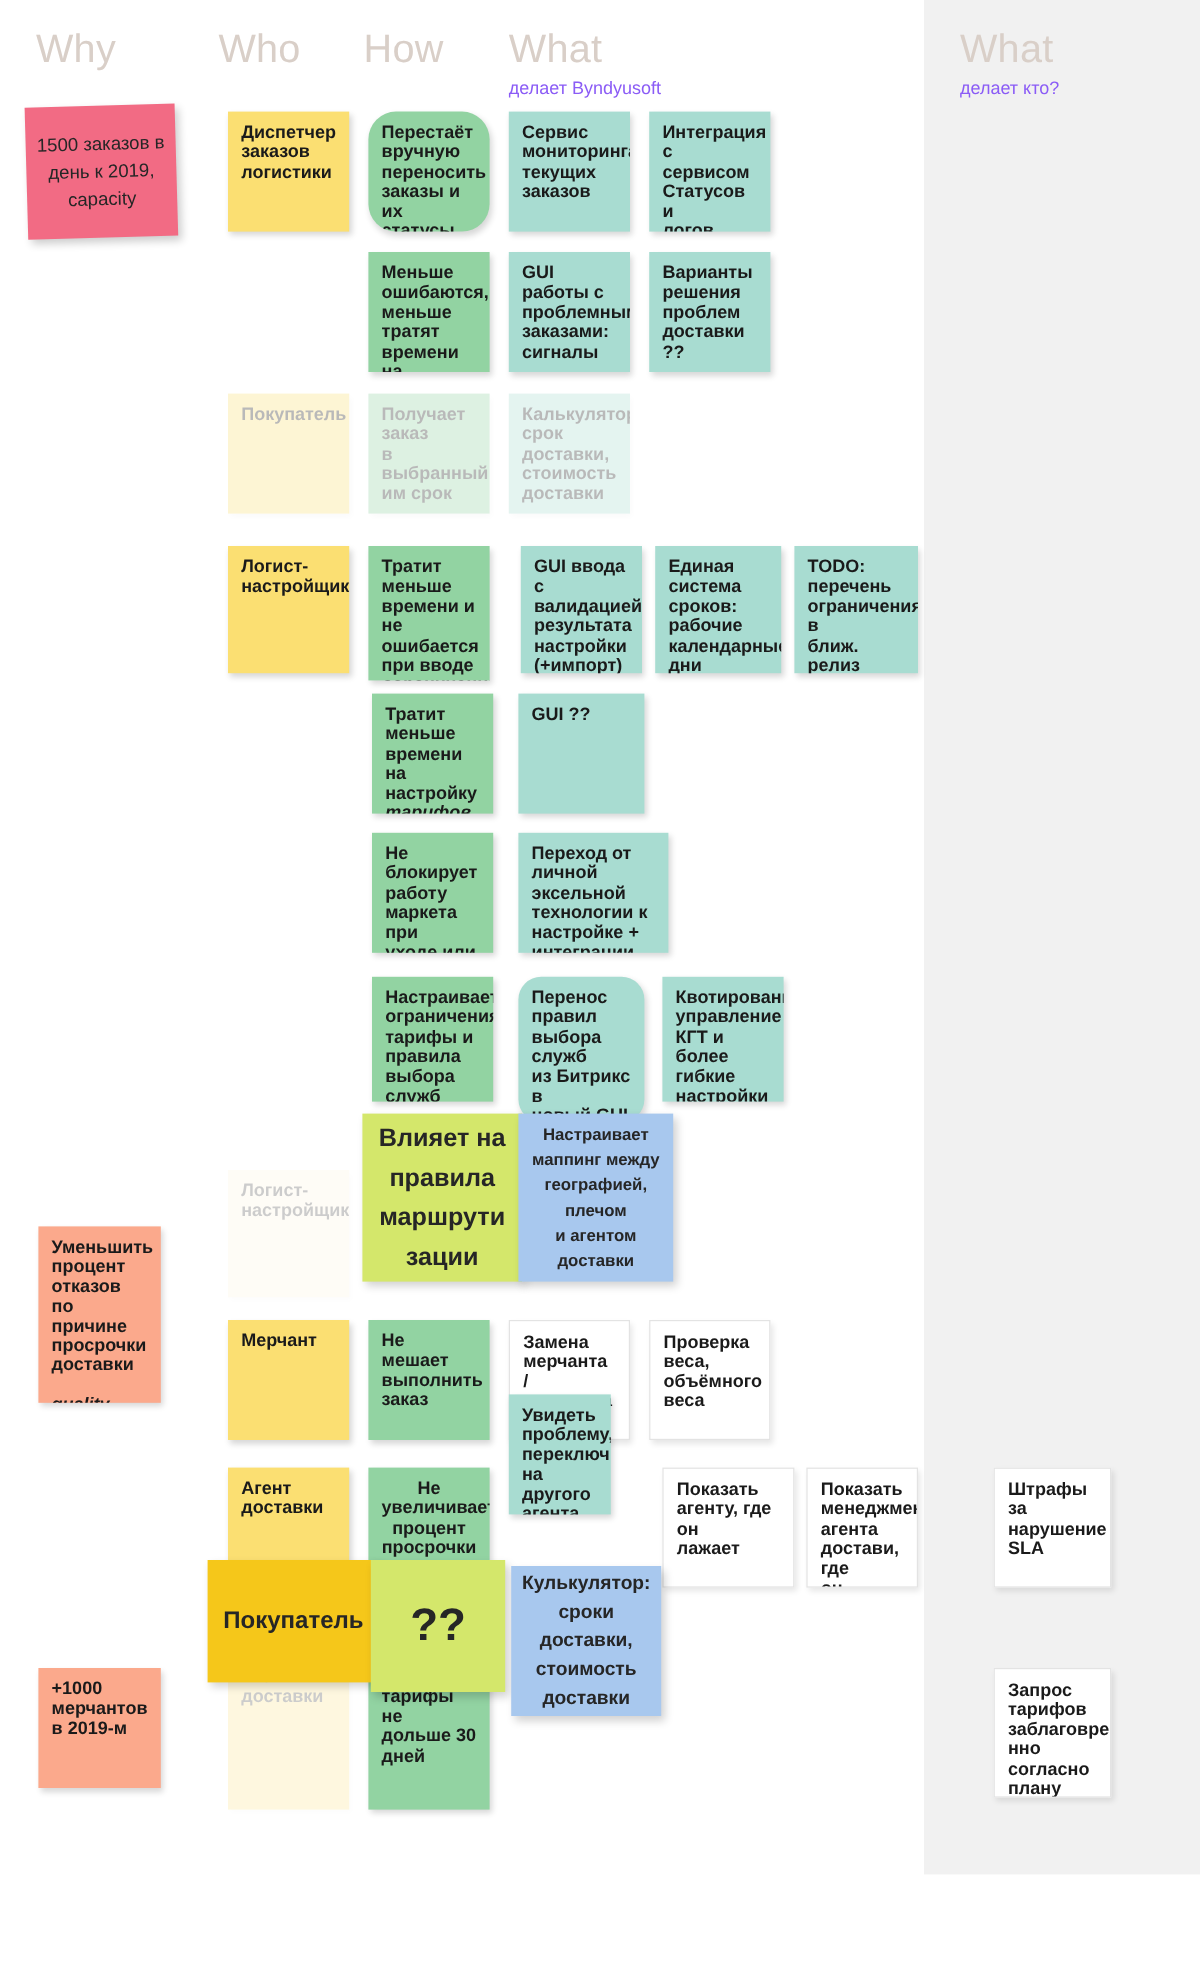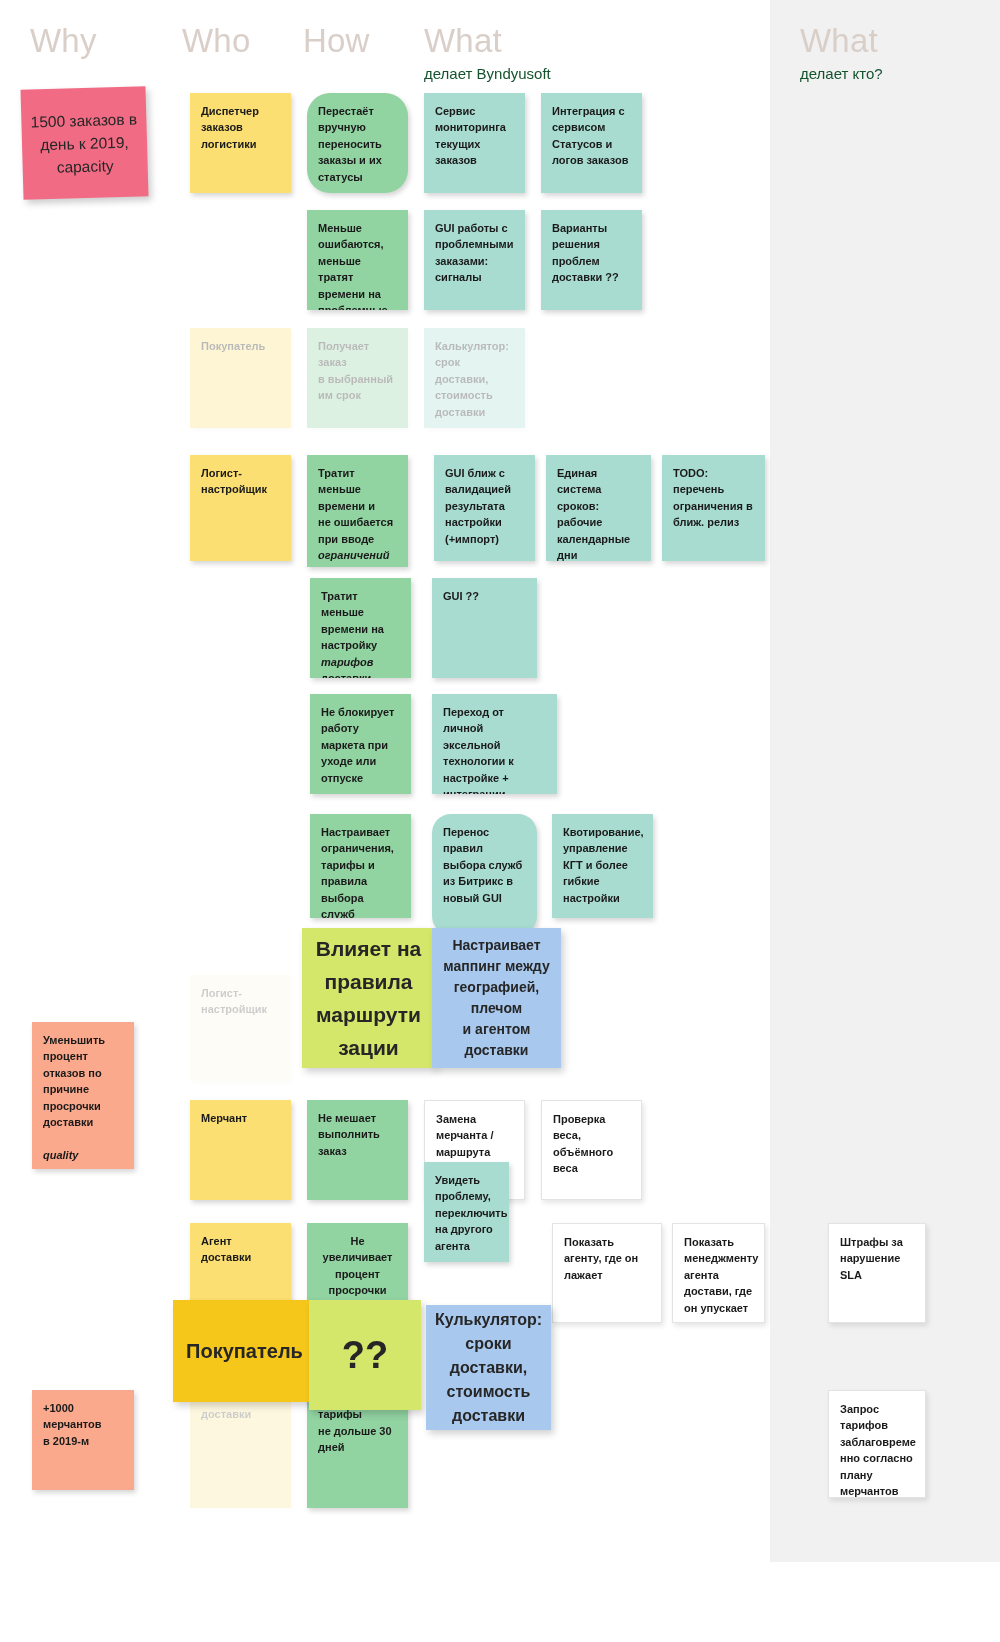--- a/index.html
+++ b/index.html
@@ -13,27 +13,27 @@
 
   .gray-panel{
     position:absolute;left:770px;top:0;width:230px;height:1562px;
     background:#f1f1f1;
   }
 
   .colhead{
     position:absolute;color:#d9cfc8;font-weight:400;white-space:nowrap;
   }
   .colhead .big{font-size:33px;line-height:38px;letter-spacing:.2px;}
-  .colhead .sub{font-size:15px;line-height:20px;color:#14532d;margin-top:4px;}
+  .colhead .sub{font-size:15px;line-height:20px;color:#8b5cf6;margin-top:4px;}
 
   .card{
     position:absolute;
     box-sizing:border-box;
     padding:10px 11px 9px 11px;
-    font-size:11px;
+    font-size:15px;
     line-height:16.4px;
     color:#1a1a1a;
     font-weight:700;
     box-shadow:2px 3px 5px rgba(0,0,0,0.16);
     overflow:hidden;
   }
   .card .txt{display:block;white-space:pre-line;}
   .card .it{font-style:italic;}
 
   .c-yellow{background:#fbdf72;}
@@ -164,21 +164,21 @@
       <div class="card c-green" style="left: 307px; top: 455px; width: 101px; height: 112px;">
         <span class="txt">Тратит
 меньше
 времени и
 не ошибается
 при вводе
 <span class="it">ограничений</span>
 доставщика</span>
       </div>
       <div class="card c-teal" style="left: 434px; top: 455px; width: 101px; height: 106px;">
-        <span class="txt">GUI ближ с
+        <span class="txt">GUI ввода с
 валидацией
 результата
 настройки
 (+импорт)</span>
       </div>
       <div class="card c-teal" style="left: 546px; top: 455px; width: 105px; height: 106px;">
         <span class="txt">Единая
 система
 сроков:
 рабочие

